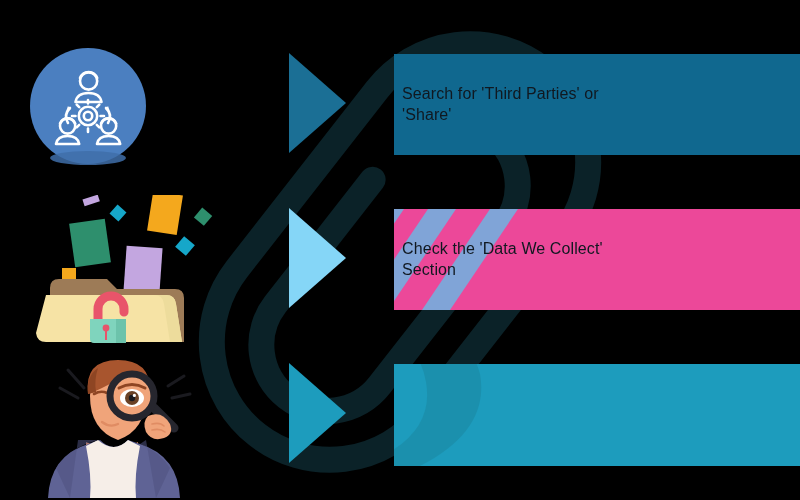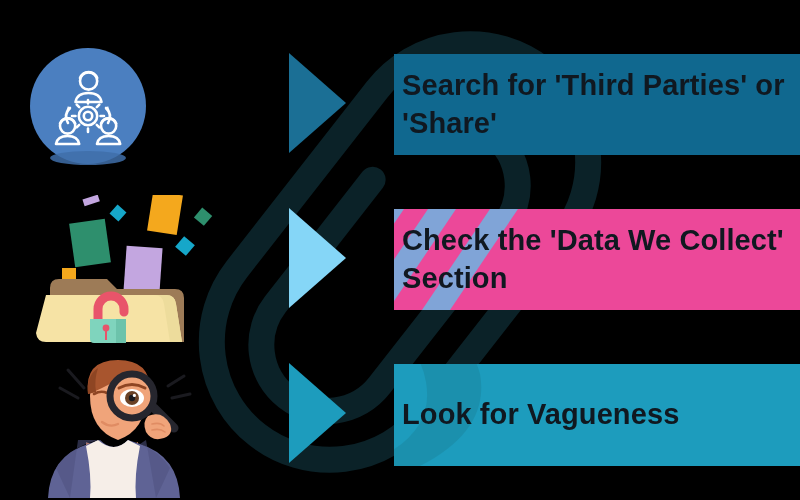--- a/index.html
+++ b/index.html
@@ -32,24 +32,24 @@
   
   .bar {
     position:absolute; left:394px; top:6px;
     width:406px; height:101px;
     display:flex; align-items:center;
     padding:0 0 0 8px;
     z-index:3;
   }
   .bar .label {
     color:#101820;
-    font-size:29px;
+    font-size:16px;
     line-height:1.30;
     letter-spacing:0.1px;
-    font-weight:700;
+    font-weight:400;
     white-space:pre-line;
   }
   #row-2 .bar { height:102px; }
   
   .bar-stripes { position:absolute; inset:0; overflow:hidden; pointer-events:none; }
   .bar-stripes svg { width:100%; height:100%; display:block; }
 </style>
 </head>
 <body style="background: rgb(0, 0, 0);">
 
@@ -219,17 +219,16 @@
     </div>
 
     <div class="bar" style="background:#1d9cbd;">
       <div class="bar-stripes">
         <svg viewBox="0 0 406 102" preserveAspectRatio="none" xmlns="http://www.w3.org/2000/svg">
           <g fill="#1b8da9" opacity="0.8">
             <path d="M-10 -40 q80 -10 96 50 q10 56 -60 92 l-60 0 q76 -28 66 -84 q-8 -48 -60 -46 z"></path>
           </g>
         </svg>
       </div>
-      <span class="label" style="position:relative;z-index:2;">Look for Vagueness</span>
     </div>
   </div>
 
 </div>
 
 </body></html>

